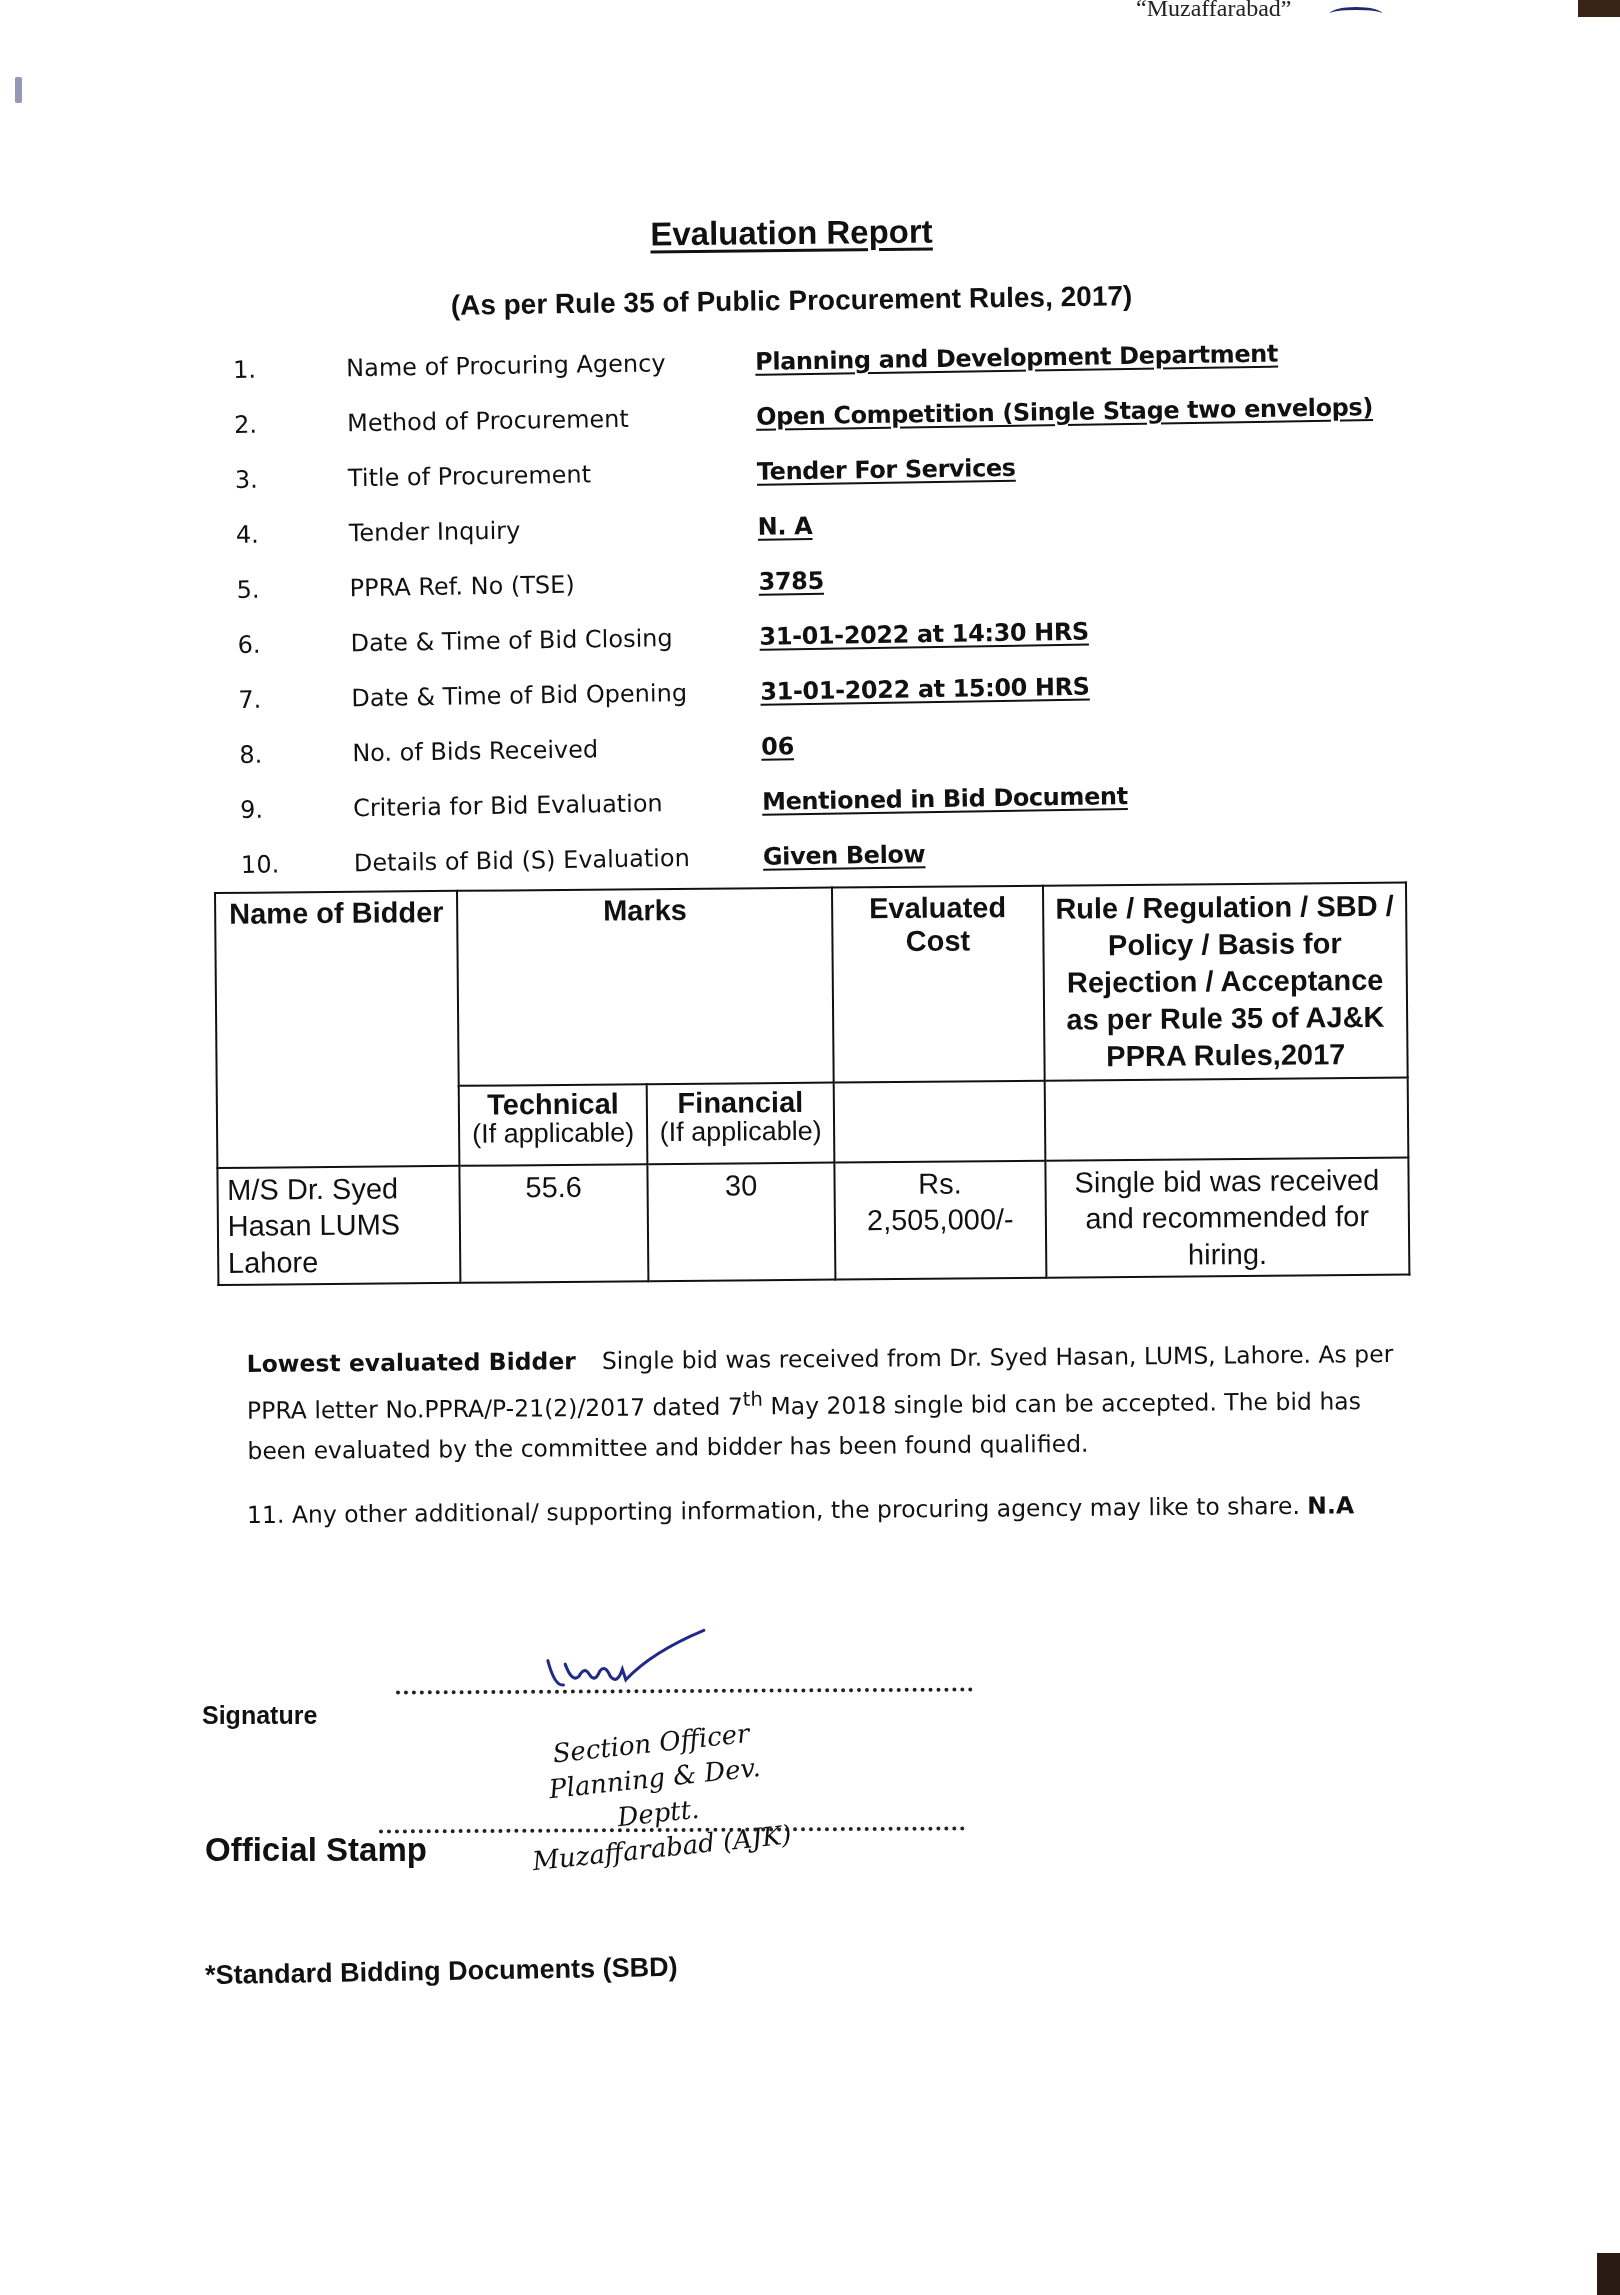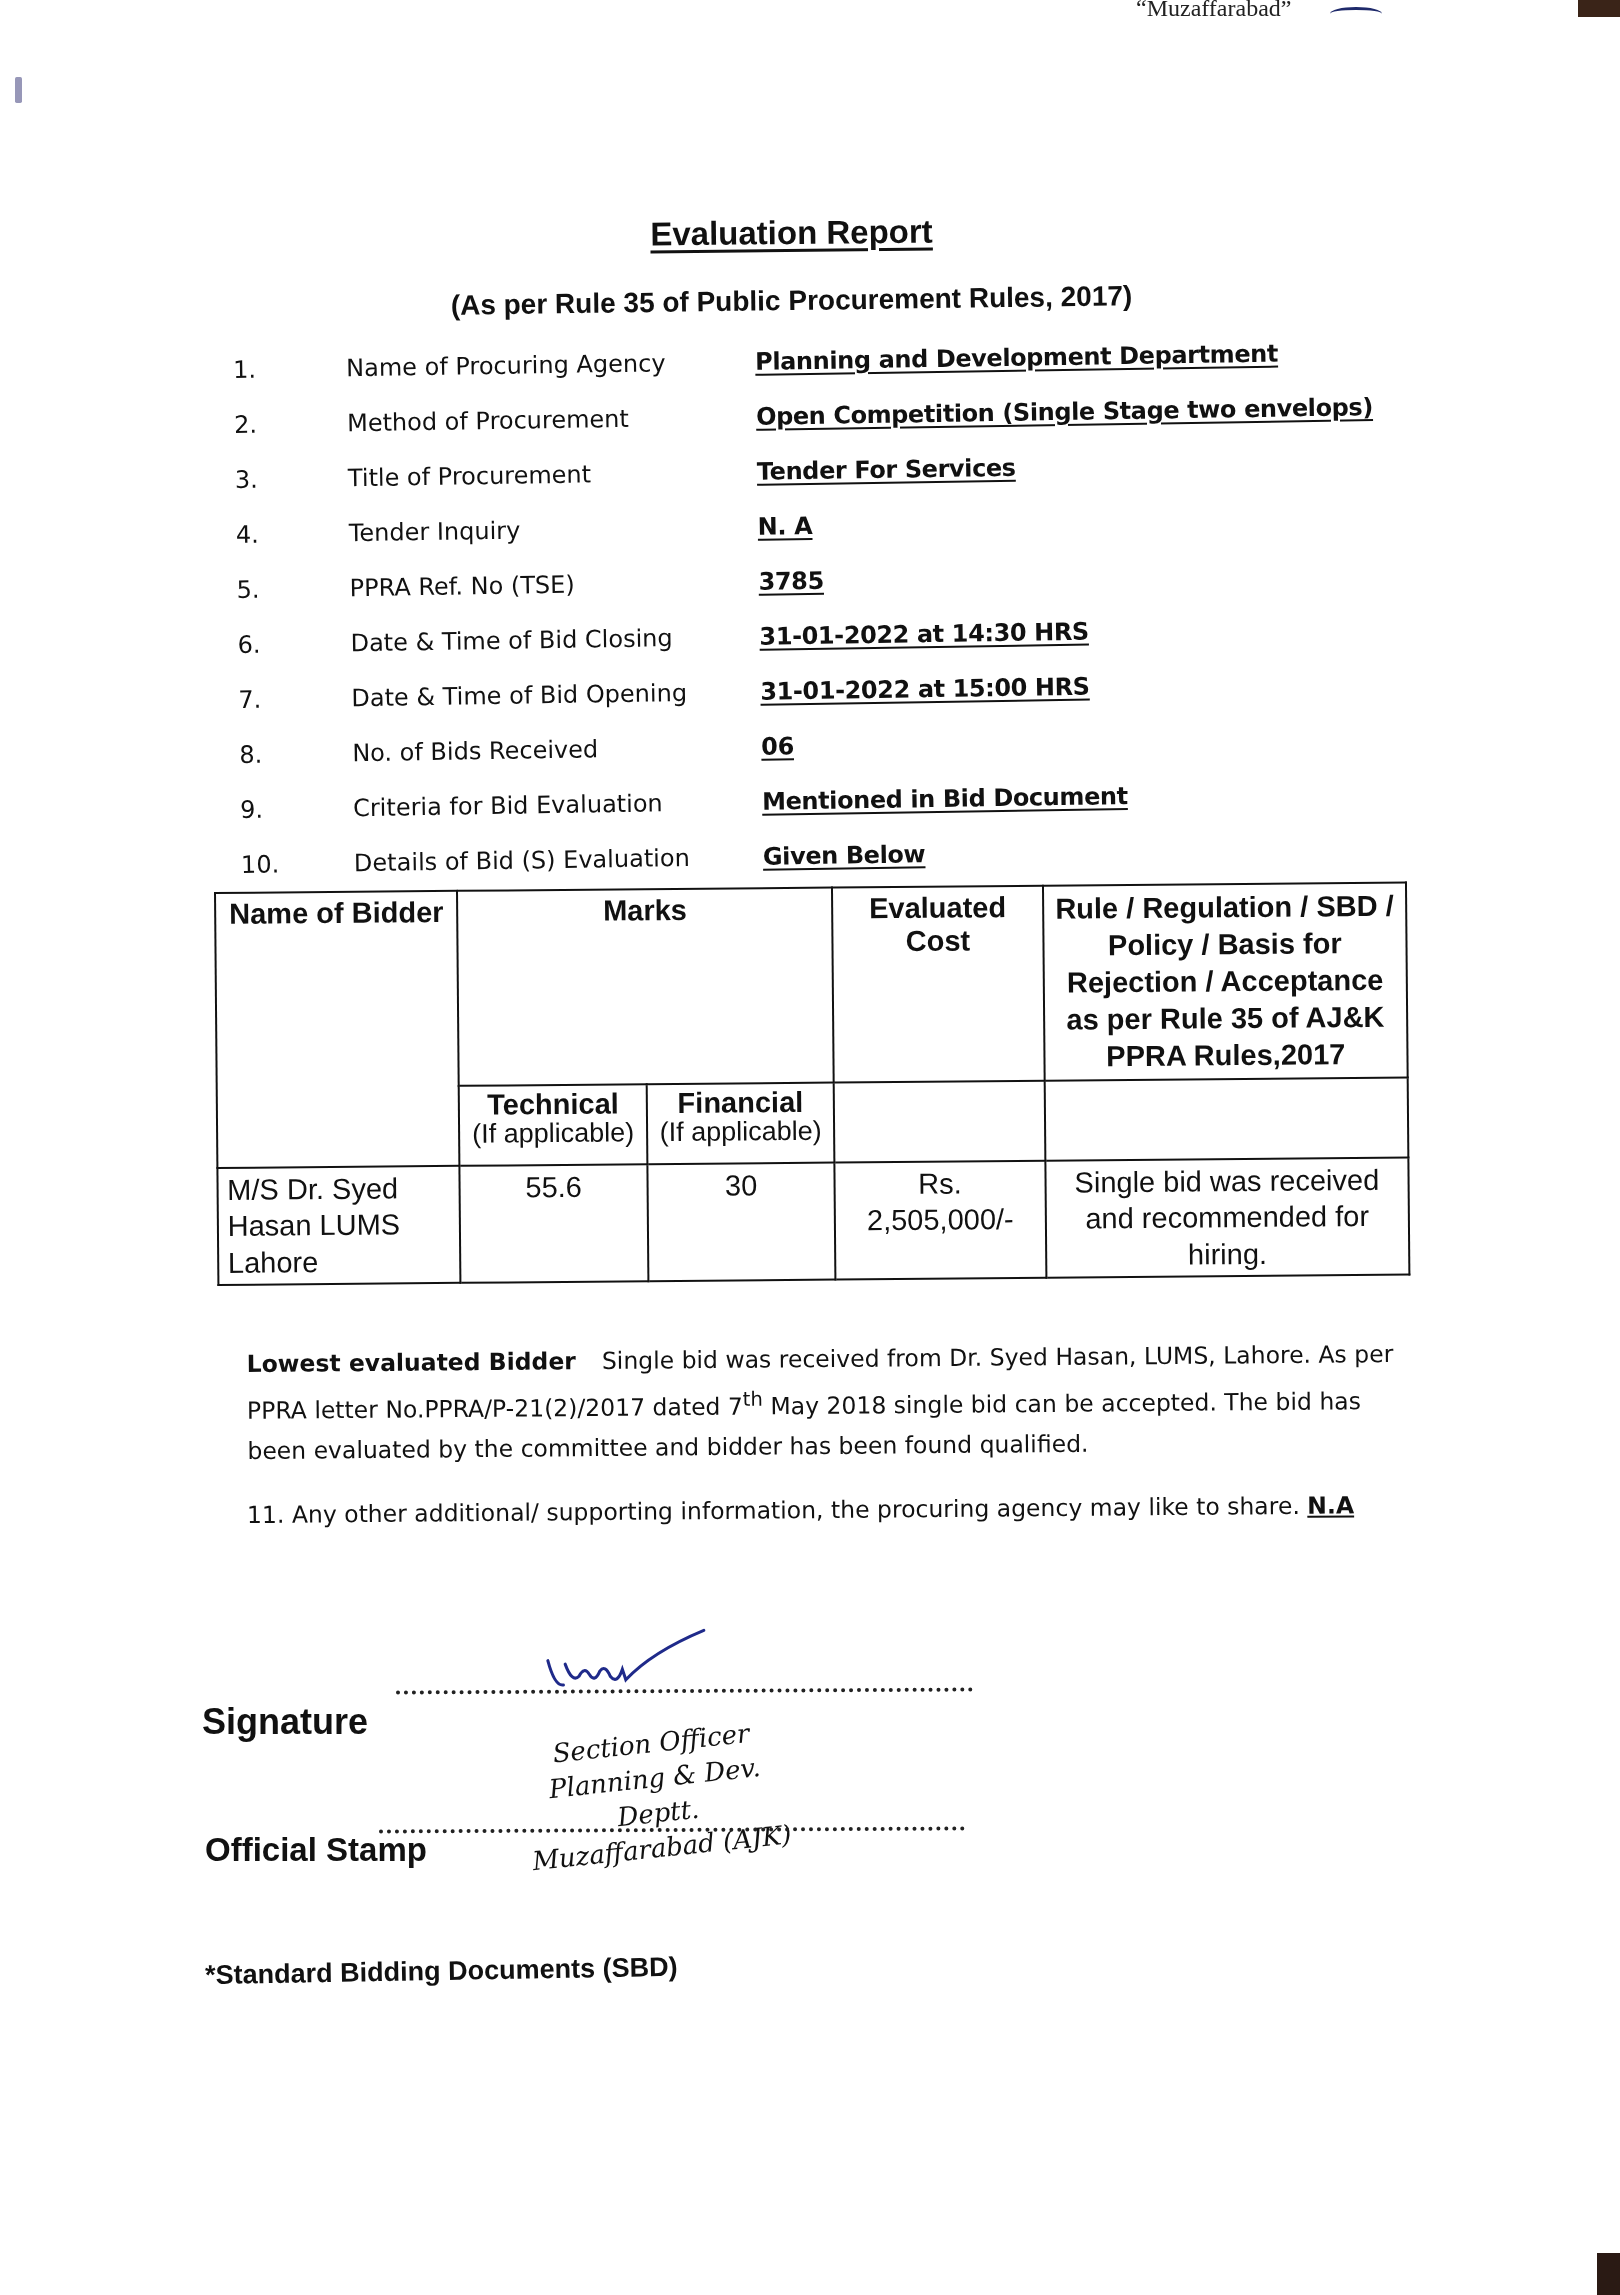--- a/index.html
+++ b/index.html
@@ -32,23 +32,23 @@
   .th-cost { width: 191px; }
   .th-rule { width: 344px; line-height: 1.28; }
   .sub-th { font-size: 29px; height: 71px; line-height: 1.05; }
   .sub-th small { display: block; font-weight: normal; font-size: 27px; }
   td.cell { font-weight: normal; text-align: center; height: 97px; line-height: 1.25; }
   td.name { text-align: left; }
 
   .para { position: absolute; left: 247px; top: 1339px; width: 1156px; font-family: "DejaVu Sans", sans-serif; font-size: 23.5px; line-height: 40px; transform: rotate(-0.5deg); }
   .para b { font-weight: bold; margin-right: 26px; }
   .other { position: absolute; left: 247px; top: 1496px; width: 1156px; font-family: "DejaVu Sans", sans-serif; font-size: 23.5px; transform: rotate(-0.5deg); }
-  .other .na { font-weight: bold; text-decoration: underline; }
+  .other .na { font-weight: bold; }
 
-  .sig-label { position: absolute; left: 202px; top: 1701px; font-size: 36px; font-weight: bold; }
+  .sig-label { position: absolute; left: 202px; top: 1701px; font-size: 25px; font-weight: bold; }
   .sig-dots { position: absolute; left: 396px; top: 1689px; width: 577px; border-bottom: 4.3px dotted #222; transform: rotate(-0.3deg); }
   .signature { position: absolute; left: 539px; top: 1626px; width: 191px; height: 78px; }
   .stamp-label { position: absolute; left: 205px; top: 1831px; font-size: 33px; font-weight: bold; }
   .stamp-dots { position: absolute; left: 379px; top: 1828px; width: 586px; border-bottom: 4.3px dotted #222; transform: rotate(-0.3deg); }
   .stamp { position: absolute; left: 513px; top: 1726px; width: 287px; font-family: "DejaVu Serif", serif; font-style: italic; font-size: 26px; line-height: 35px; text-align: center; transform: rotate(-6deg); color: #111; }
   .footnote { position: absolute; left: 205px; top: 1956px; font-size: 27px; font-weight: bold; transform: rotate(-1deg); }
 </style>
 </head>
 <body>
 

